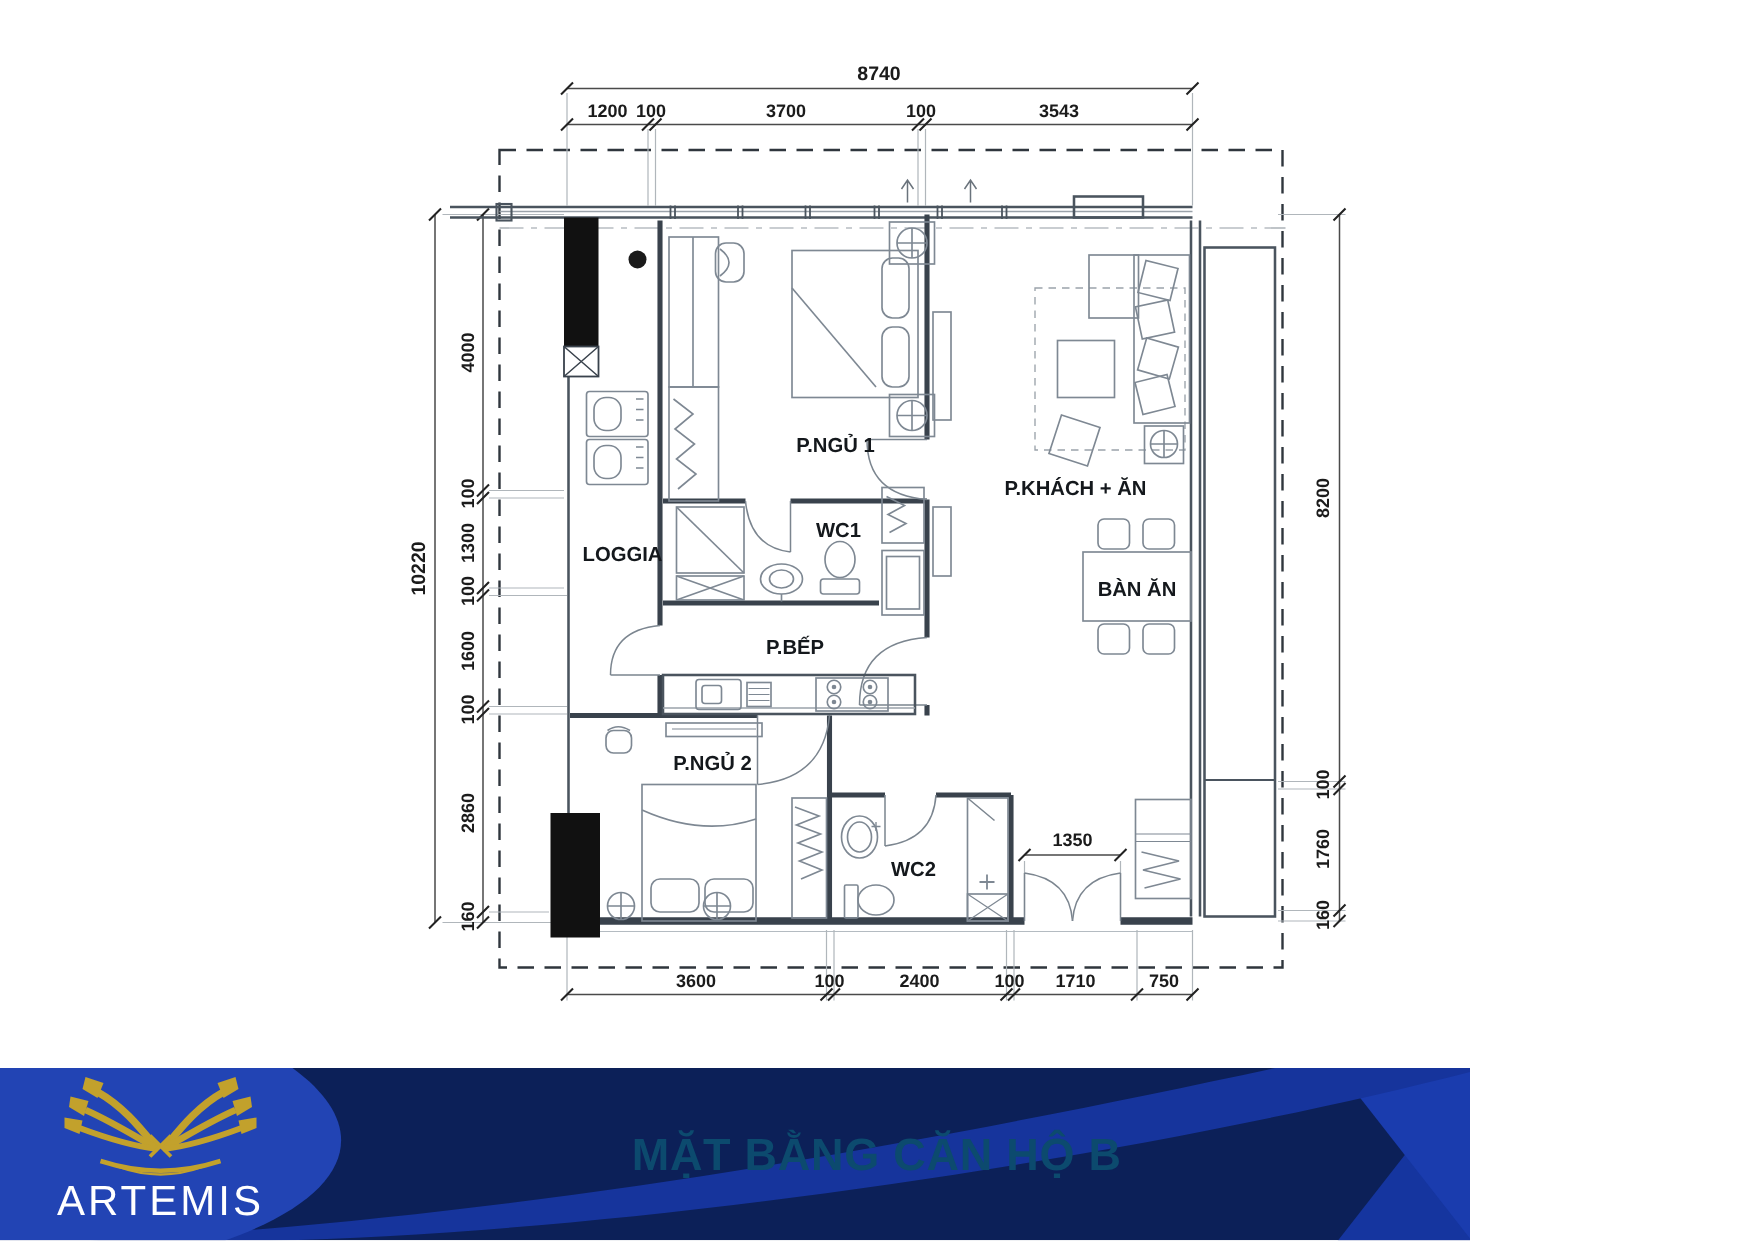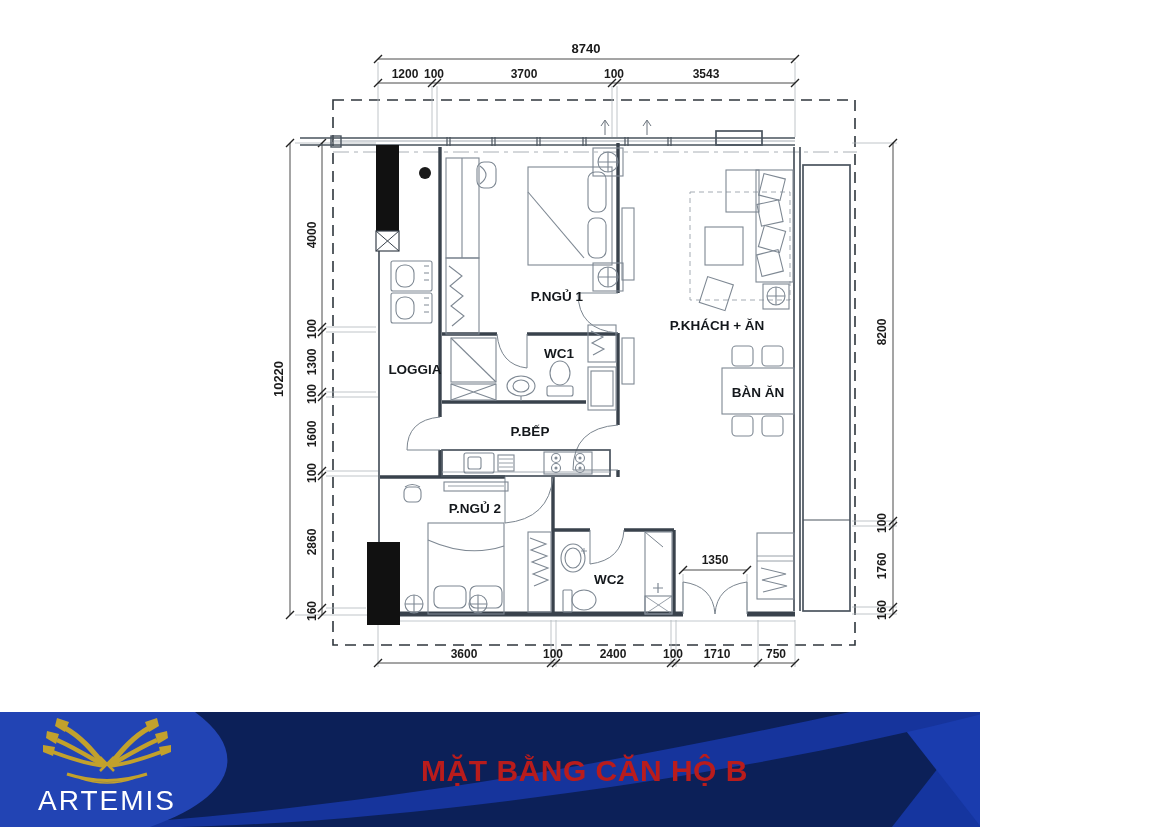--- a/index.html
+++ b/index.html
@@ -3,21 +3,21 @@
 <meta charset="utf-8">
 <style>
   html,body{margin:0;padding:0;background:#ffffff;font-family:"Liberation Sans",sans-serif;}
   .page{position:relative;width:980px;height:827px;background:#ffffff;overflow:hidden;}
   .plan-wrap{position:absolute;left:0;top:0;width:1169px;height:712px;}
   svg text{font-family:"Liberation Sans",sans-serif;}
   .dim{font-size:12px;font-weight:bold;fill:#1b1b1b;}
   .room{font-size:13.5px;font-weight:bold;fill:#14181c;}
   .footer{position:absolute;left:0;top:712px;width:1169px;height:115px;overflow:hidden;}
   .footer-title{position:absolute;left:50%;top:42px;transform:translateX(-50%);
-    color:#b91c1c;font-size:30px;font-weight:bold;letter-spacing:0.5px;white-space:nowrap;}
+    color:#0c4a6e;font-size:30px;font-weight:bold;letter-spacing:0.5px;white-space:nowrap;}
   .logo{position:absolute;left:22px;top:2px;width:170px;height:106px;}
 </style>
 </head>
 <body>
 
 <div class="page">
 
   <div class="plan-wrap">
   <svg width="1169" height="712" viewBox="0 0 1169 712">
 

